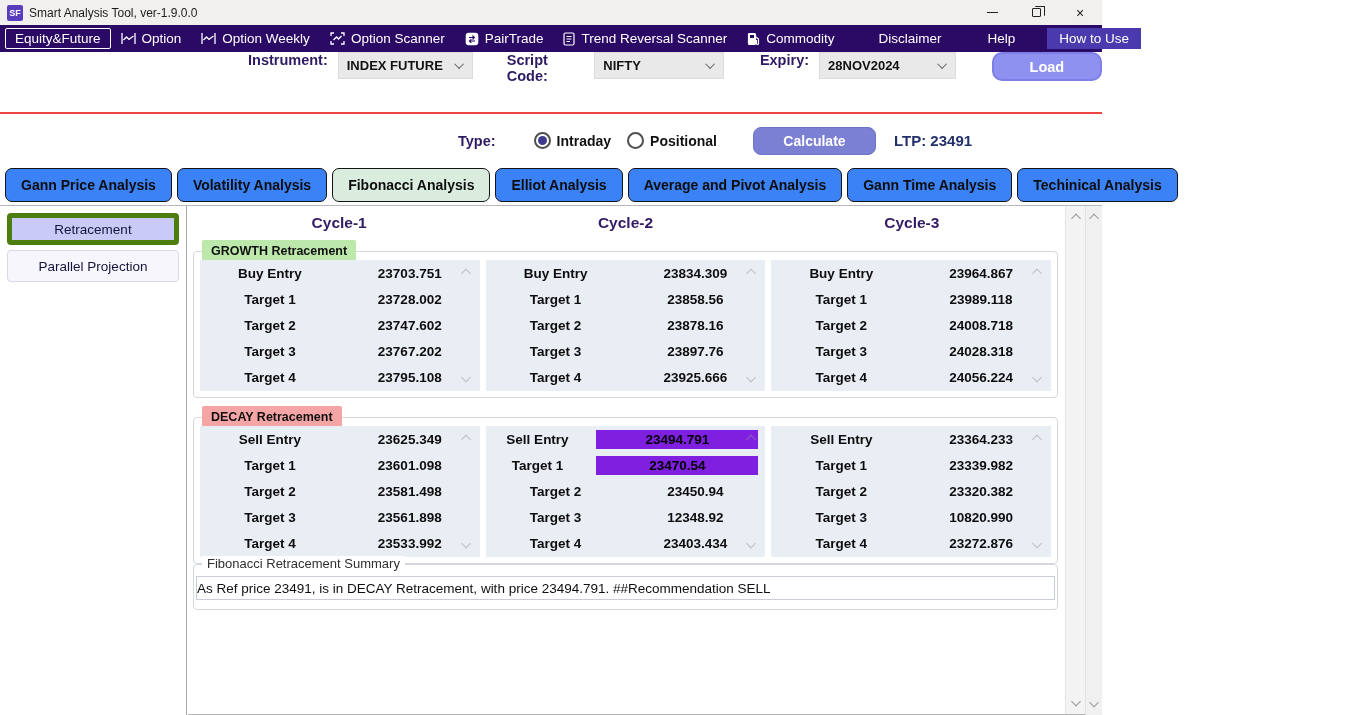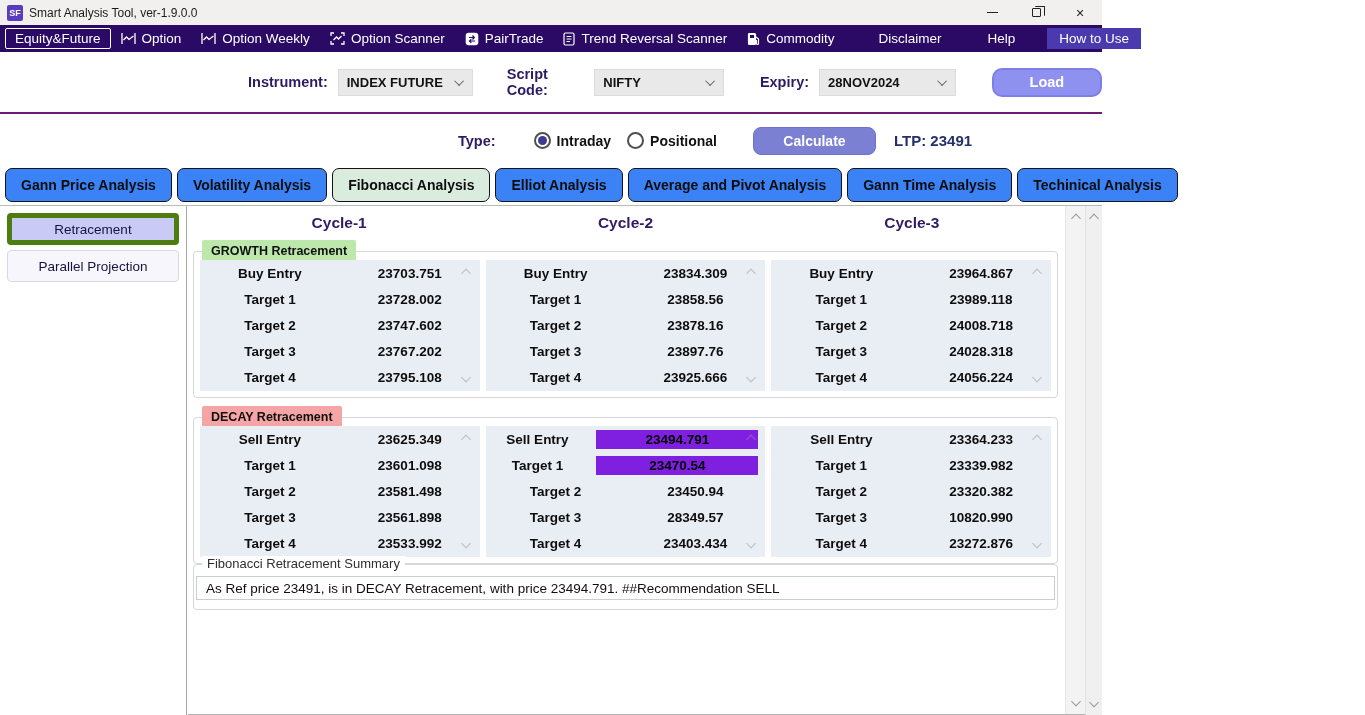--- a/index.html
+++ b/index.html
@@ -30,21 +30,21 @@
   .menu-item.active { border:1px solid #fff; border-radius:2px; padding:2px 9px; }
   .menu-item.highlighted { background:#4a3aad; padding:3px 12px; }
   .menu-item:nth-child(8) { margin-left:24px; }
   .menu-item:nth-child(9) { margin-left:26px; }
   .menu-item:nth-child(10) { margin-left:22px; }
   .mi-icon { display:flex; align-items:center; }
   .mi-icon svg { display:block; }
 
   
   .toolbar { position:absolute; top:52px; left:0; right:0; height:62px; background:#fff;
-             border-bottom:2px solid #701a75; display:flex; align-items:center; padding-left:248px; }
+             border-bottom:2px solid #ef4444; display:flex; padding-left:248px; }
   .tb-label { font-size:14.5px; font-weight:bold; color:#2e1a63; margin-right:10px; }
   .combo { height:27px; background:#e9e9e9; border:1px solid #dcdcdc; display:flex; align-items:center;
            padding:0 8px; font-size:13px; font-weight:600; color:#111; }
   .combo .chev { margin-left:auto; }
   .combo-instrument { width:148px; margin-right:34px; }
   .combo-script { width:142px; margin-right:36px; }
   .combo-expiry { width:150px; margin-right:36px; }
   .chev { width:7px; height:7px; border-left:1.5px solid #666; border-bottom:1.5px solid #666;
           transform:rotate(-45deg) translateY(-2px); }
   .load-btn { width:122px; height:29px; background:#8f91f0; border:2px solid #7d7fe6; border-radius:10px;
@@ -115,21 +115,21 @@
   .hl-purple { display:inline-block; width:176px; max-width:92%; background:#7f1fe0; padding:2px 0;
                color:#000; }
   .tbl-chev-up { position:absolute; right:7px; top:10px; opacity:.55; }
   .tbl-chev-down { position:absolute; right:7px; bottom:10px; opacity:.55; }
 
   .summary-group { position:absolute; left:5px; right:44px; top:358px; height:46px;
                    border:1px solid #d4d8de; border-radius:4px; background:#fff; }
   .summary-title { position:absolute; top:-9px; left:8px; background:#fff; padding:0 5px;
                    font-size:13px; color:#2f2f2f; white-space:nowrap; }
   .summary-box { position:absolute; left:2px; right:2px; top:11px; height:24px;
-                 border:1px solid #c9cdd5; display:flex; align-items:center; padding:0 9px;
+                 border:1px solid #c9cdd5; display:flex; align-items:center; padding:0 0;
                  font-size:13.5px; color:#0f0f0f; background:#fff; }
 </style>
 </head>
 <body>
 
 <div class="app">
 
   <div class="titlebar">
     <div class="app-icon">SF</div>
     <div class="title-text">Smart Analysis Tool, ver-1.9.0.0</div>
@@ -389,21 +389,21 @@
               <div class="fib-row">
                 <div class="fib-cell">Target 1</div>
                 <div class="fib-cell"><span class="hl-purple">23470.54</span></div>
               </div>
               <div class="fib-row">
                 <div class="fib-cell">Target 2</div>
                 <div class="fib-cell">23450.94</div>
               </div>
               <div class="fib-row">
                 <div class="fib-cell">Target 3</div>
-                <div class="fib-cell">28349.57</div>
+                <div class="fib-cell">12348.92</div>
               </div>
               <div class="fib-row">
                 <div class="fib-cell">Target 4</div>
                 <div class="fib-cell">23403.434</div>
               </div>
               <span class="tbl-chev-up chev-up"></span>
               <span class="tbl-chev-down chev-down"></span>
             </div>
             <div class="fib-table">
               <div class="fib-row">

